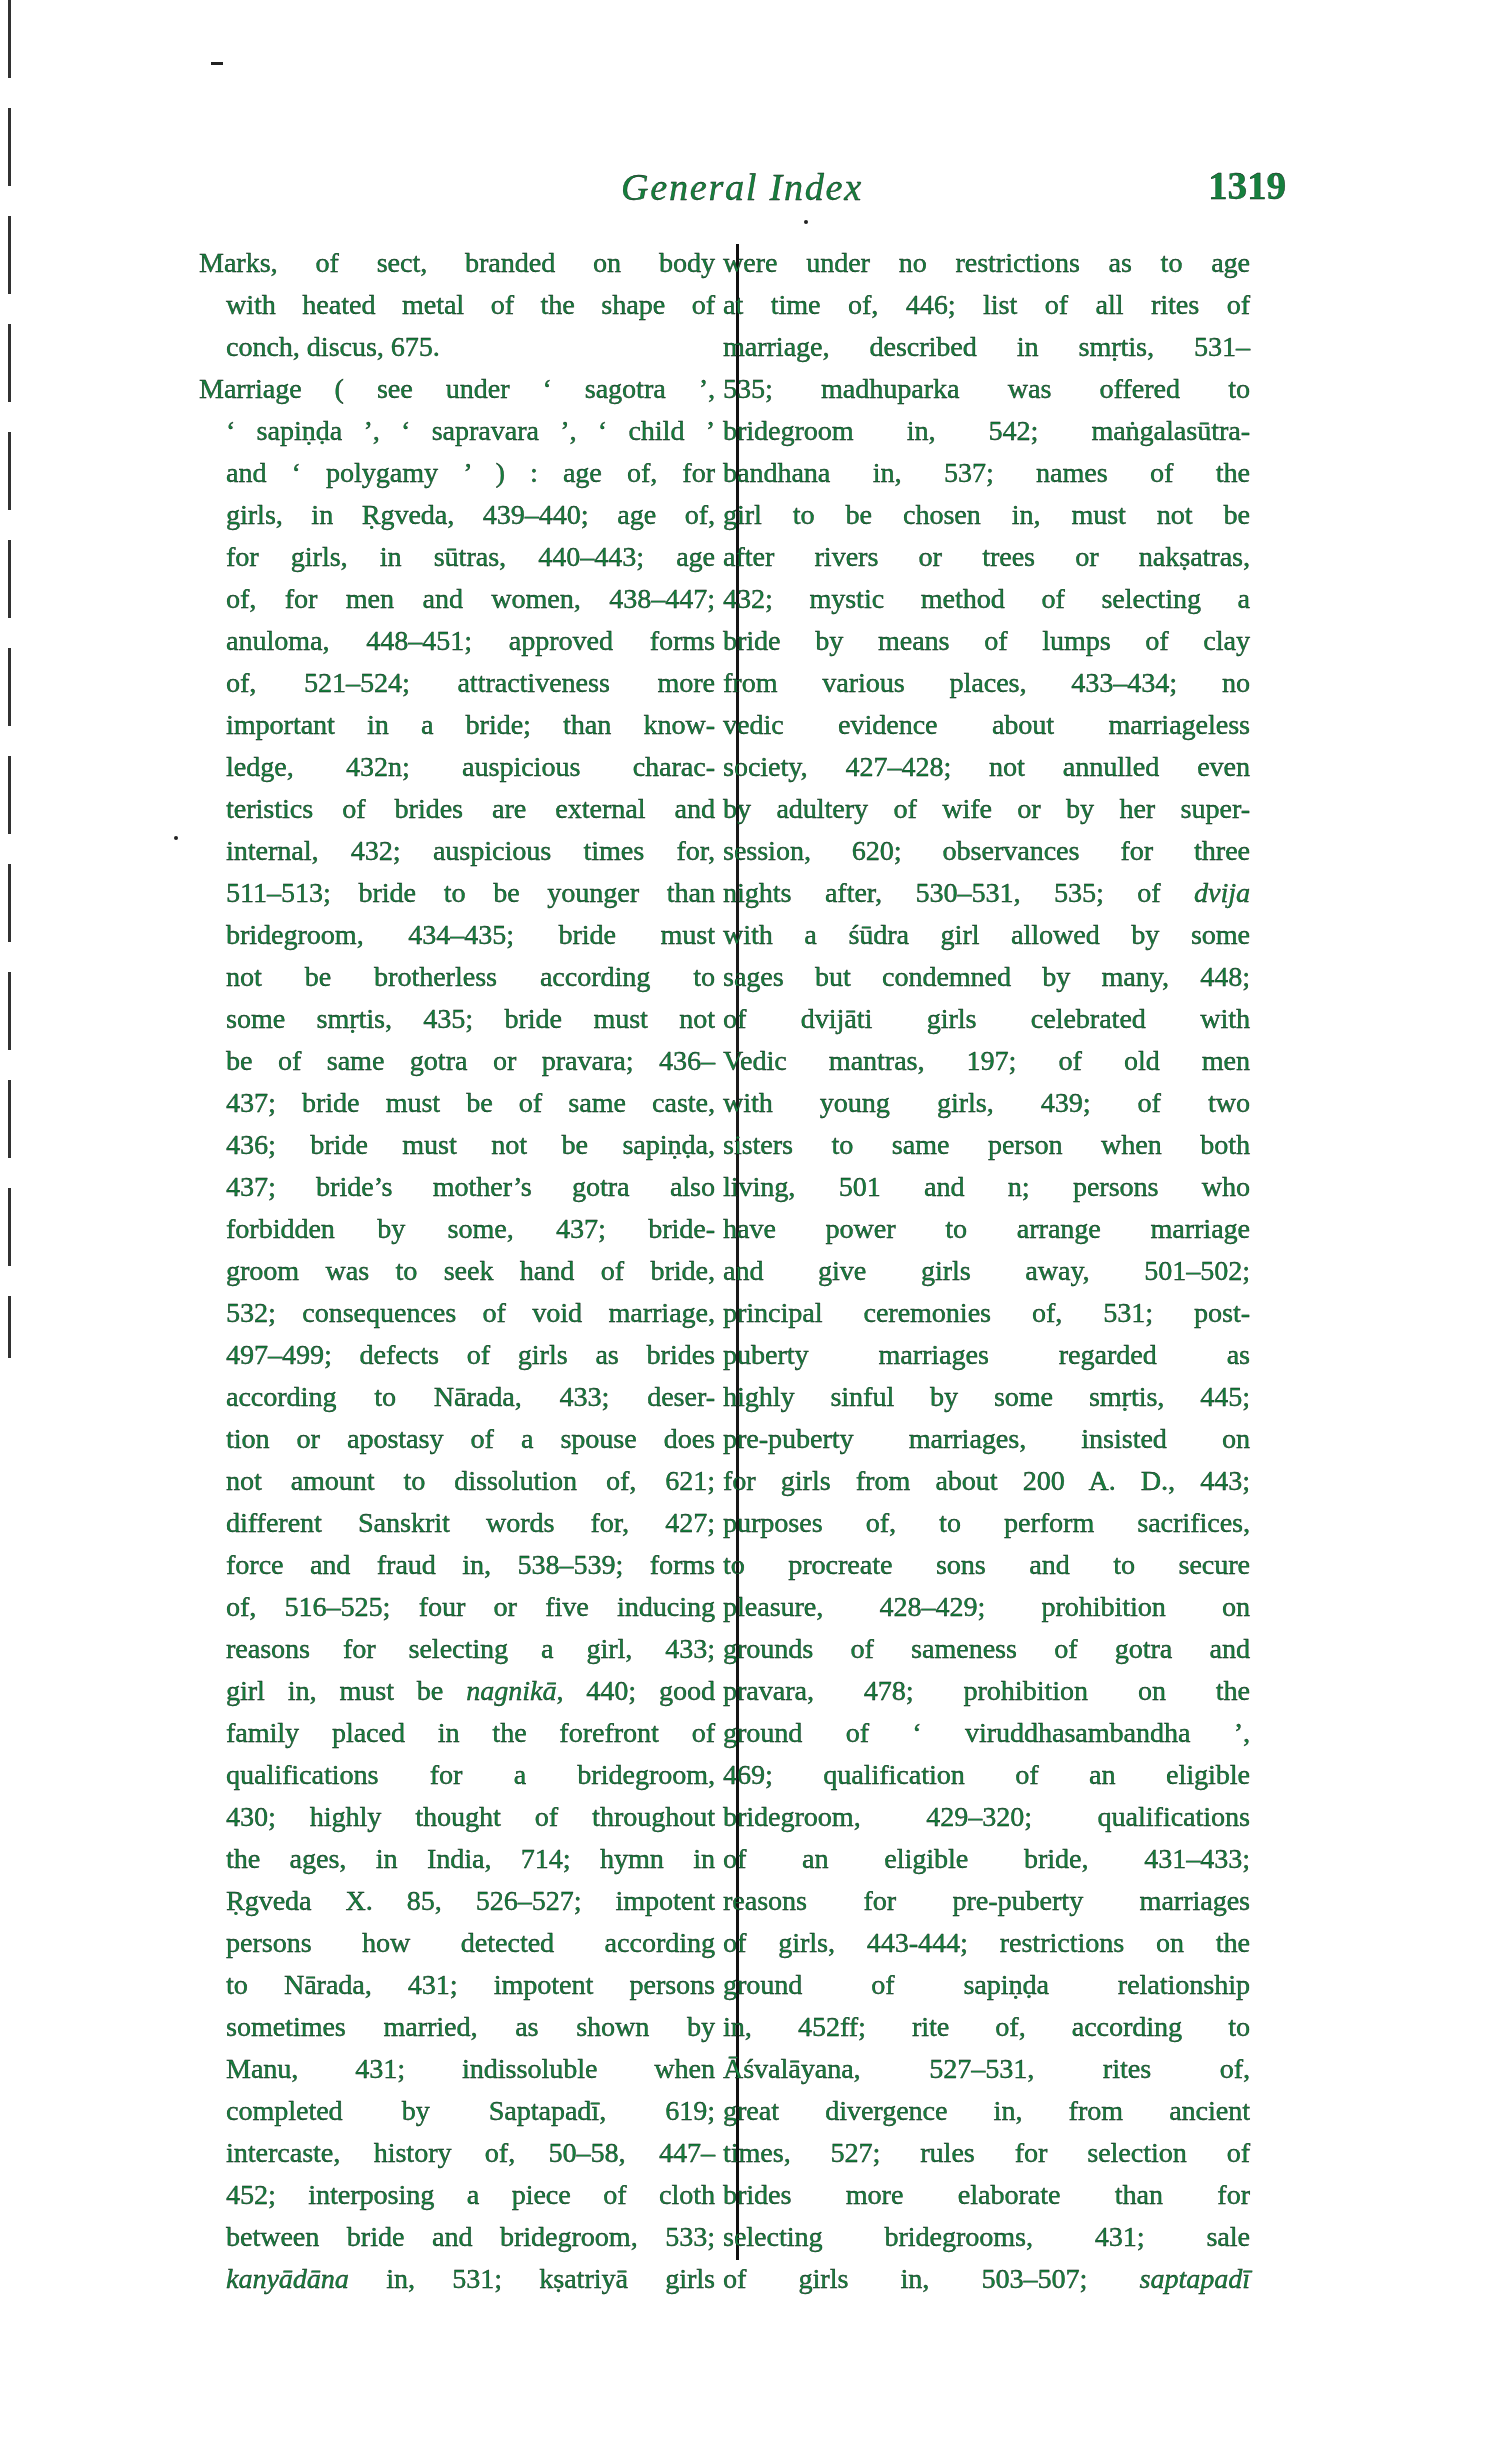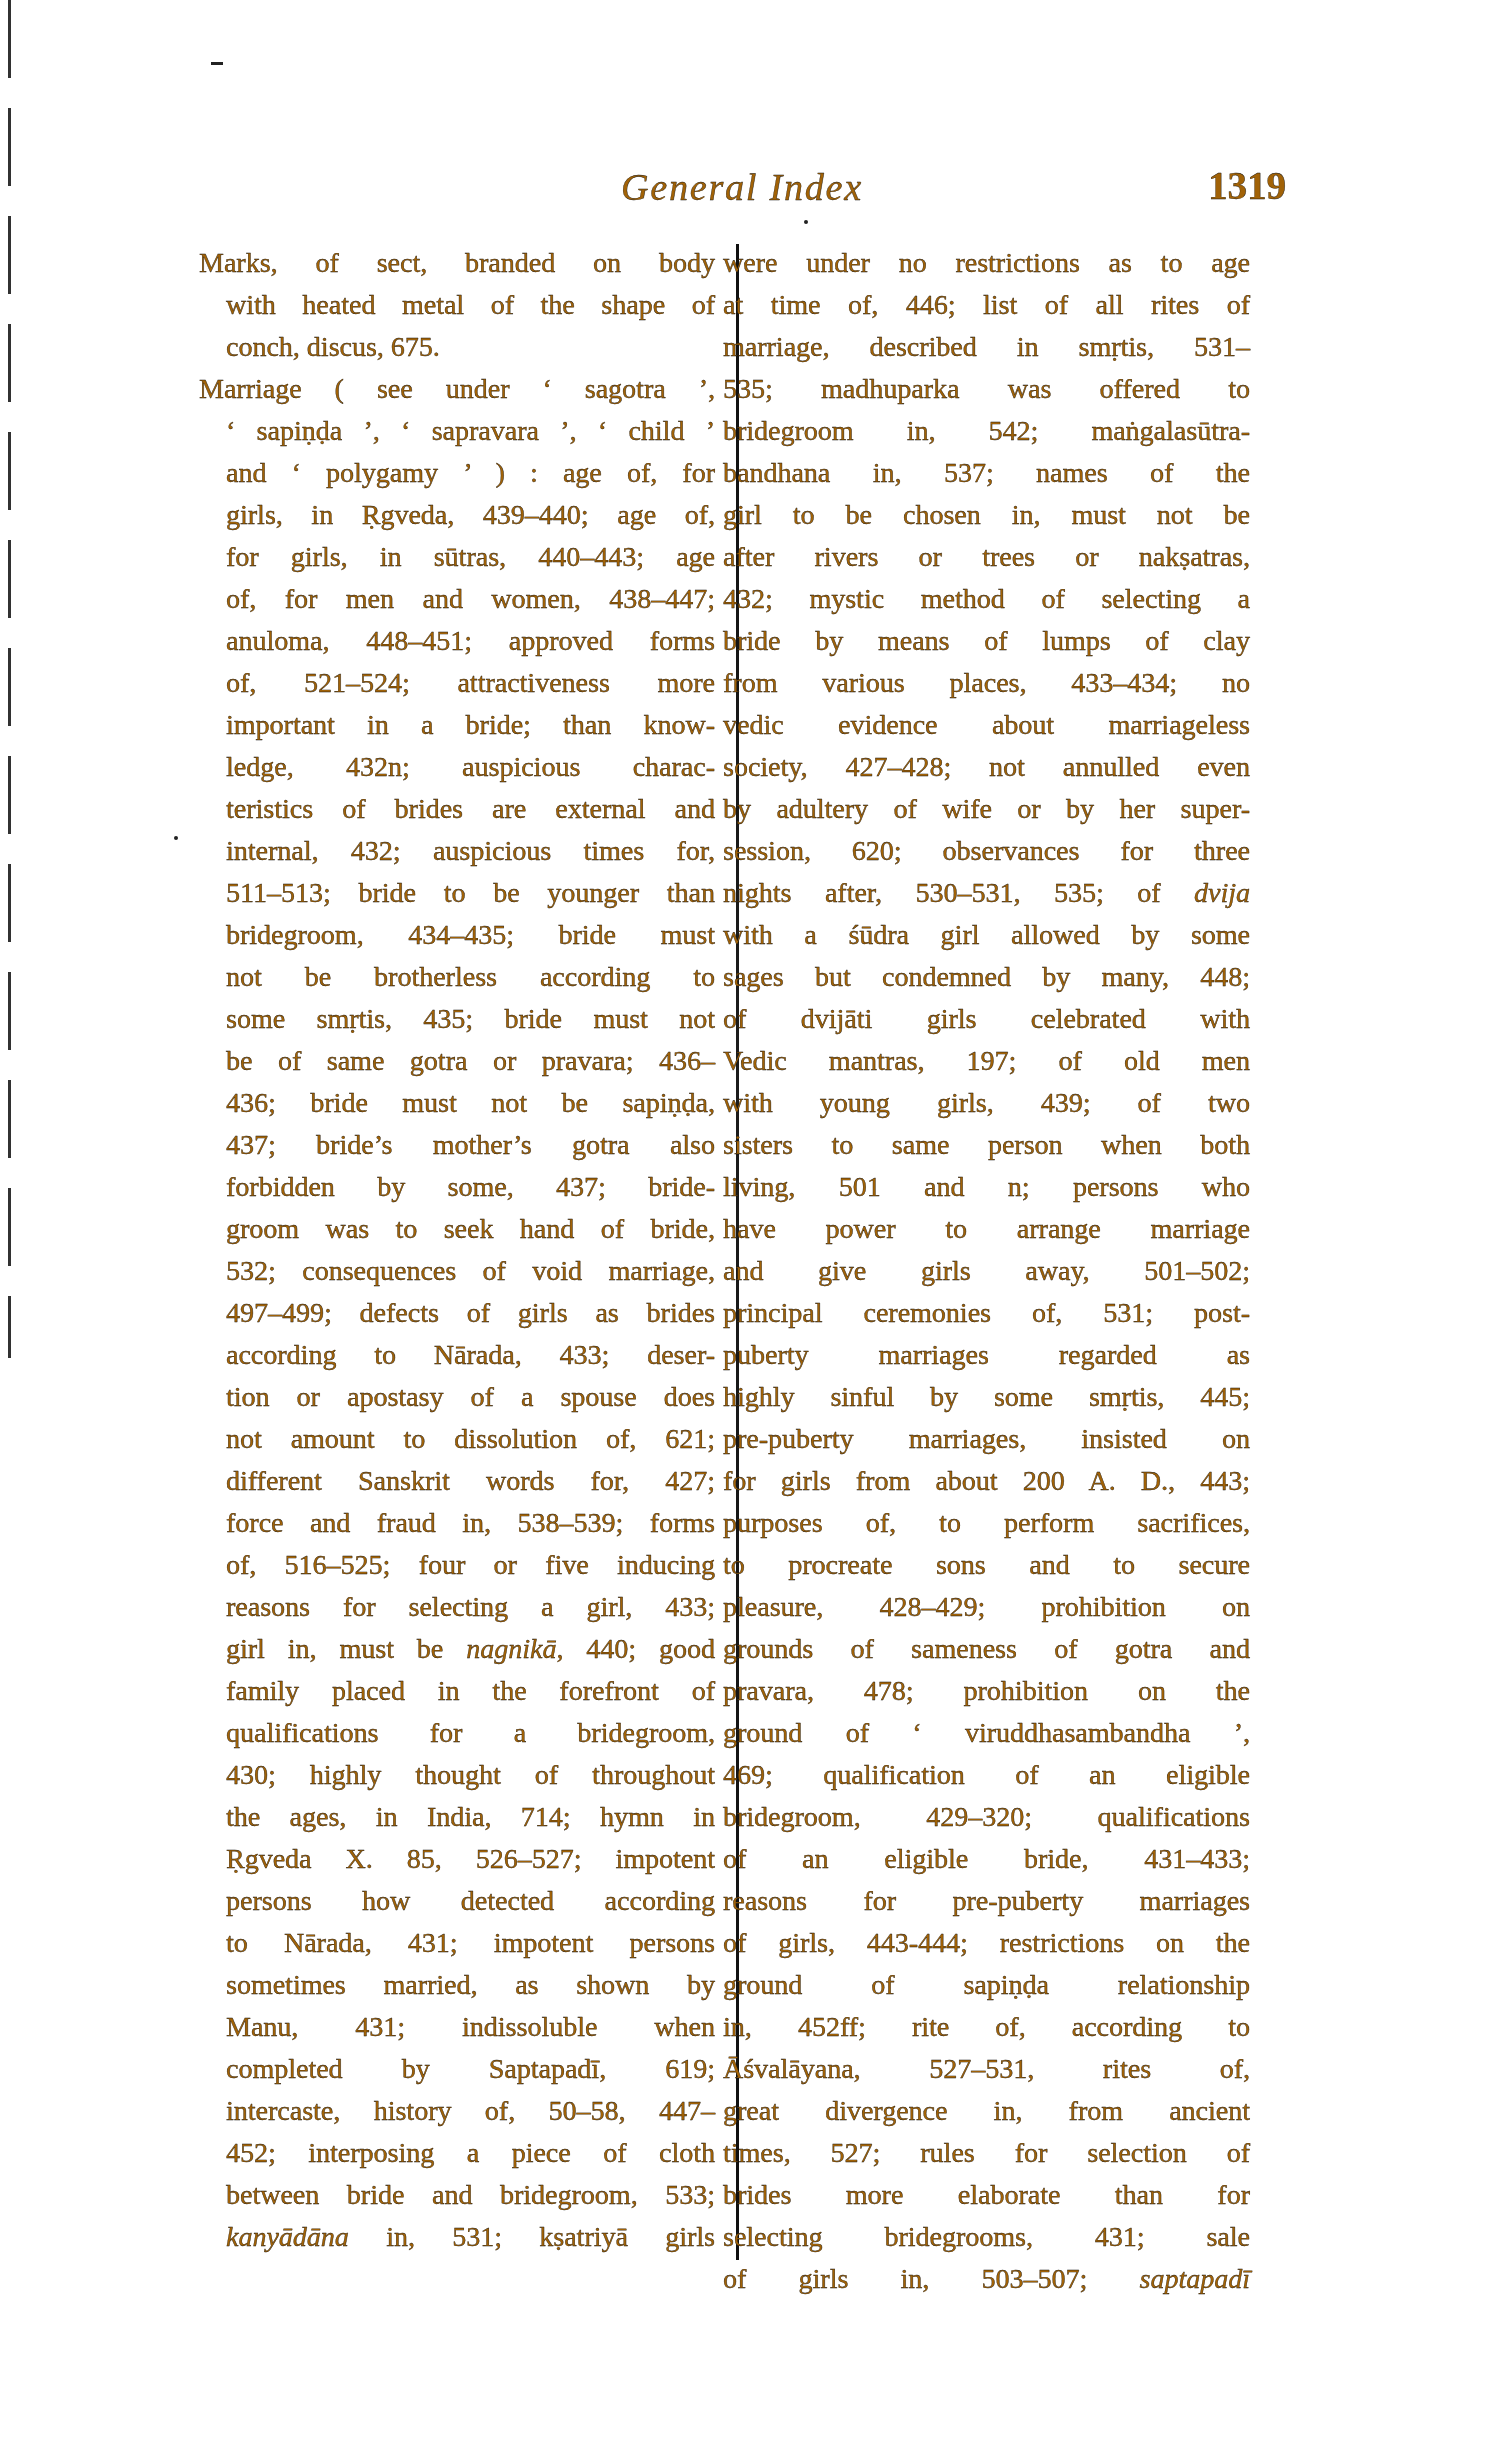--- a/index.html
+++ b/index.html
@@ -56,21 +56,21 @@
       rgba(0,0,0,0) 78px, rgba(0,0,0,0) 108px);
     opacity:0.9;
   }
   .speck { position:absolute; background:#222; }
   .speck-dot   { width:4.4px; height:4.4px; border-radius:50%; }
   .speck-dash  { width:12.4px; height:2.7px; }
 </style>
 </head>
 <body>
 
-<div class="page" style="color: #a16207; background: rgb(255, 255, 255);">
+<div class="page" style="color: #15803d; background: rgb(255, 255, 255);">
 
   <div class="hdr-title">General Index</div>
   <div class="hdr-num">1319</div>
 
   <div class="divider"></div>
   <div class="edge-line"></div>
 
   <div class="col col-left" id="col-left">
       <div class="line"><span>Marks, of sect, branded on body</span></div>
       <div class="line cont"><span>with heated metal of the shape of</span></div>
@@ -85,20 +85,21 @@
       <div class="line cont"><span>of, 521–524; attractiveness more</span></div>
       <div class="line cont"><span>important in a bride; than know-</span></div>
       <div class="line cont"><span>ledge, 432n; auspicious charac-</span></div>
       <div class="line cont"><span>teristics of brides are external and</span></div>
       <div class="line cont"><span>internal, 432; auspicious times for,</span></div>
       <div class="line cont"><span>511–513; bride to be younger than</span></div>
       <div class="line cont"><span>bridegroom, 434–435; bride must</span></div>
       <div class="line cont"><span>not be brotherless according to</span></div>
       <div class="line cont"><span>some smṛtis, 435; bride must not</span></div>
       <div class="line cont"><span>be of same gotra or pravara; 436–</span></div>
+      <div class="line cont"><span>437; bride must be of same caste,</span></div>
       <div class="line cont"><span>436; bride must not be sapiṇḍa,</span></div>
       <div class="line cont"><span>437; bride’s mother’s gotra also</span></div>
       <div class="line cont"><span>forbidden by some, 437; bride-</span></div>
       <div class="line cont"><span>groom was to seek hand of bride,</span></div>
       <div class="line cont"><span>532; consequences of void marriage,</span></div>
       <div class="line cont"><span>497–499; defects of girls as brides</span></div>
       <div class="line cont"><span>according to Nārada, 433; deser-</span></div>
       <div class="line cont"><span>tion or apostasy of a spouse does</span></div>
       <div class="line cont"><span>not amount to dissolution of, 621;</span></div>
       <div class="line cont"><span>different Sanskrit words for, 427;</span></div>

